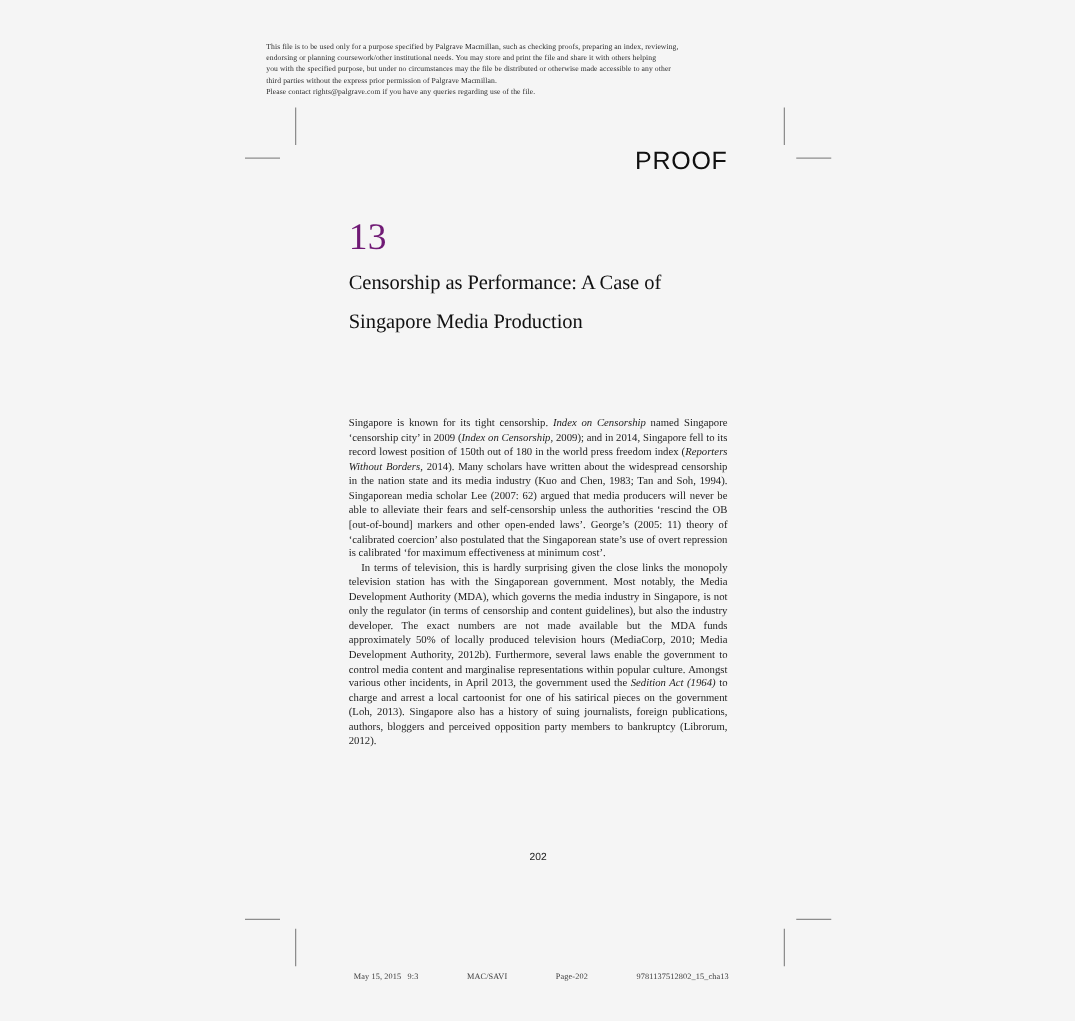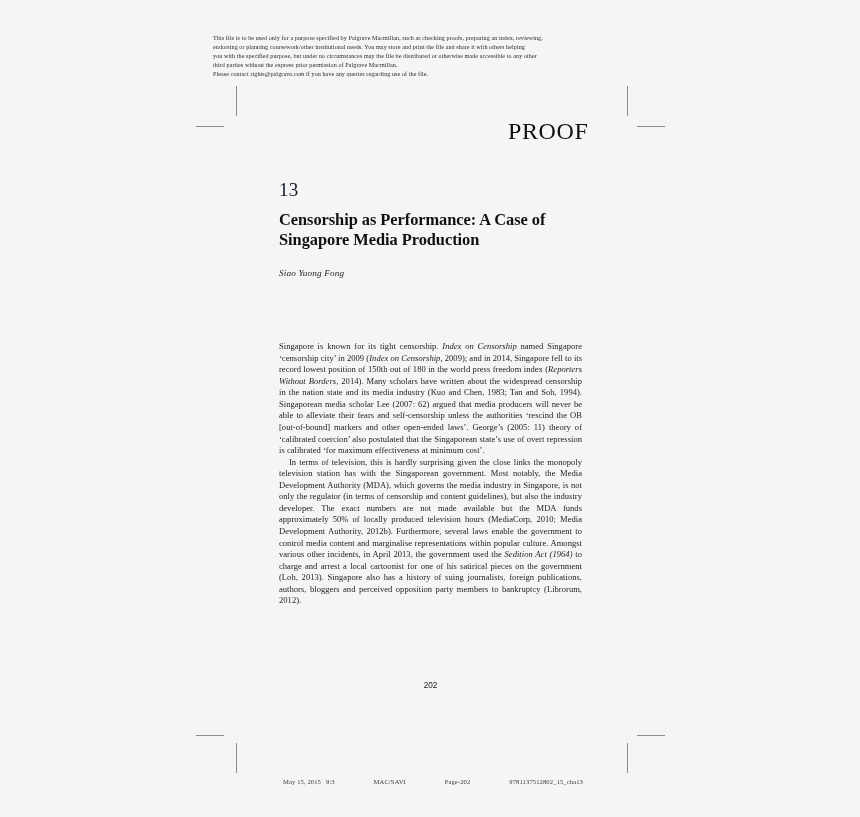--- a/index.html
+++ b/index.html
@@ -55,50 +55,50 @@
   .crop-bl-h { left: 196px; top: 735px; }
   .crop-bl-v { left: 236px; top: 743px; }
   .crop-br-h { left: 637px; top: 735px; }
   .crop-br-v { left: 627px; top: 743px; }
 
   
   .proof {
     position: absolute;
     left: 508px;
     top: 118px;
-    font-family: Liberation Serif, serif;
-    font-size: 24px;
+    font-family: Liberation Sans, sans-serif;
+    font-size: 20px;
     font-weight: 400;
     letter-spacing: 0.6px;
     color: #111;
   }
 
   
   .column {
     position: absolute;
     left: 279px;
     top: 176px;
     width: 303px;
   }
 
   .chapter-number {
     font-family: "Liberation Serif", serif;
-    font-size: 19px;
+    font-size: 30px;
     line-height: 27px;
     font-weight: 400;
-    color: #0f172a;
+    color: #701a75;
     margin: 0 0 7px 0;
     letter-spacing: 0.2px;
   }
 
   .chapter-title {
     font-family: "Liberation Serif", serif;
     font-size: 16.4px;
-    line-height: 20px;
-    font-weight: 700;
+    line-height: 31px;
+    font-weight: 400;
     color: #111;
     margin: 0;
     letter-spacing: -0.05px;
   }
 
   .author {
     font-family: "Liberation Serif", serif;
     font-style: italic;
     font-size: 9.2px;
     line-height: 13px;
@@ -176,21 +176,20 @@
   <div class="crop h crop-bl-h"></div>
   <div class="crop v crop-bl-v"></div>
   <div class="crop h crop-br-h"></div>
   <div class="crop v crop-br-v"></div>
 
   <div class="proof">PROOF</div>
 
   <div class="column">
     <div class="chapter-number">13</div>
     <h1 class="chapter-title">Censorship as Performance: A Case of Singapore Media Production</h1>
-    <div class="author">Siao Yuong Fong</div>
 
     <div class="body-block">
       <p class="body-text"><span>Singapore is known for its tight censorship. </span><i>Index on Censorship</i><span> named Singapore ‘censorship city’ in 2009 (</span><i>Index on Censorship,</i><span> 2009); and in 2014, Singapore fell to its record lowest position of 150th out of 180 in the world press freedom index (</span><i>Reporters Without Borders</i><span>, 2014). Many scholars have written about the widespread censorship in the nation state and its media industry (Kuo and Chen, 1983; Tan and Soh, 1994). Singaporean media scholar Lee (2007: 62) argued that media producers will never be able to alleviate their fears and self-censorship unless the authorities ‘rescind the OB [out-of-bound] markers and other open-ended laws’. George’s (2005: 11) theory of ‘calibrated coercion’ also postulated that the Singaporean state’s use of overt repression is calibrated ‘for maximum effectiveness at minimum cost’.</span></p>
 
       <p class="body-text"><span>In terms of television, this is hardly surprising given the close links the monopoly television station has with the Singaporean government. Most notably, the Media Development Authority (MDA), which governs the media industry in Singapore, is not only the regulator (in terms of censorship and content guidelines), but also the industry developer. The exact numbers are not made available but the MDA funds approximately 50% of locally produced television hours (MediaCorp, 2010; Media Development Authority, 2012b). Furthermore, several laws enable the government to control media content and marginalise representations within popular culture. Amongst various other incidents, in April 2013, the government used the </span><i>Sedition Act (1964)</i><span> to charge and arrest a local cartoonist for one of his satirical pieces on the government (Loh, 2013). Singapore also has a history of suing journalists, foreign publications, authors, bloggers and perceived opposition party members to bankruptcy (Librorum, 2012).</span></p>
     </div>
   </div>
 
   <div class="folio">202</div>
 

